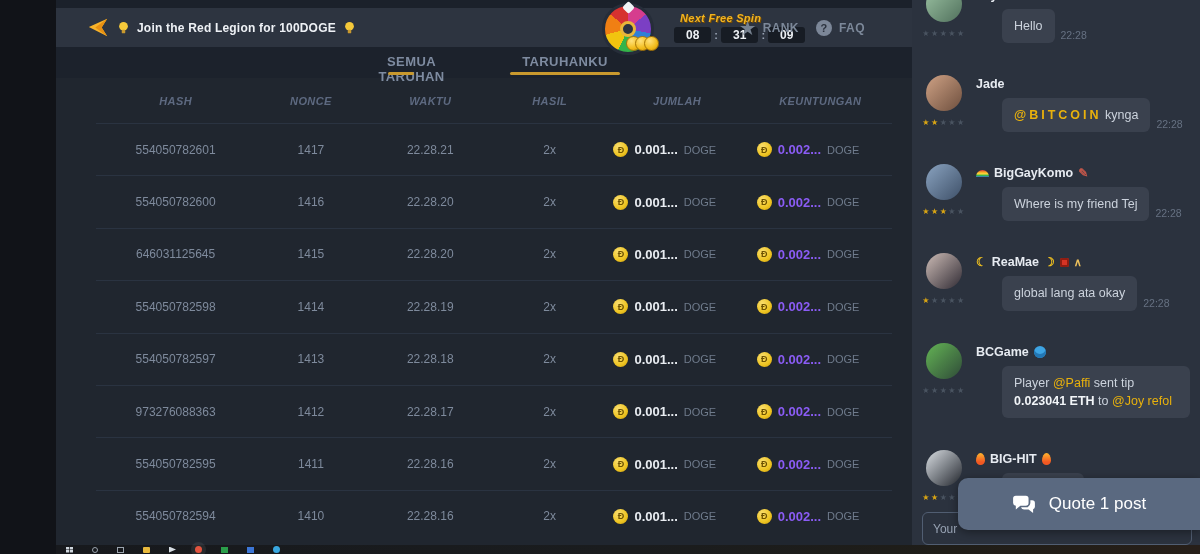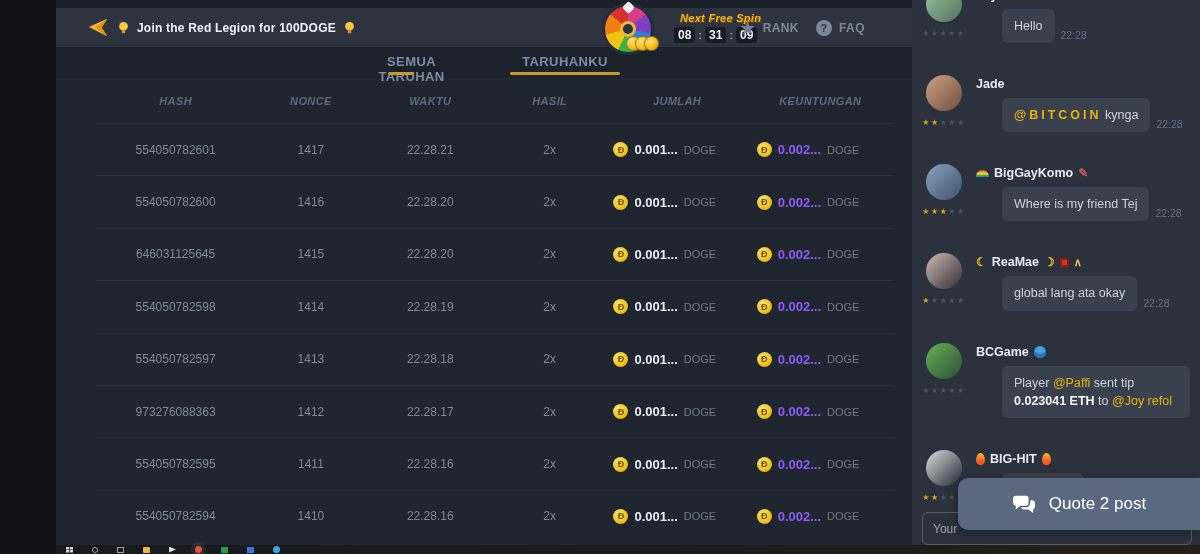--- a/index.html
+++ b/index.html
@@ -25,21 +25,21 @@
     border-radius:50%;background:#2c3340;border:3px solid #e8b63a;}
   .spin-wheel .pointer{position:absolute;left:50%;top:-3px;width:9px;height:9px;margin-left:-4px;
     background:#f2f4f7;transform:rotate(45deg);border-radius:2px;}
   .spin-coins{position:absolute;left:576px;top:28px;z-index:4;display:flex;}
   .coin-gold{width:15px;height:15px;border-radius:50%;background:radial-gradient(circle at 35% 30%,#ffe17a,#f2bc1b 60%,#c98f0a);
     border:1px solid #a87708;margin-left:-6px;}
   .spin-info{position:absolute;left:624px;top:4px;}
   .nfs-label{font-size:11px;font-weight:bold;font-style:italic;color:#f2b41f;
     text-shadow:1px 1px 0 #7a4d00;letter-spacing:.3px;}
   .timer{display:flex;align-items:center;gap:3px;margin-top:3px;margin-left:-6px;}
-  .timer .tbox{background:#171c24;border-radius:3px;padding:1px 4px;font-size:12px;font-weight:bold;color:#eef1f5;}
+  .timer .tbox{background:#171c24;border-radius:3px;padding:1px 12px;font-size:12px;font-weight:bold;color:#eef1f5;}
   .timer .tsep{color:#9aa4b4;font-size:11px;font-weight:bold;}
 
   .bar-link{position:absolute;top:50%;transform:translateY(-50%);display:flex;align-items:center;gap:7px;
     color:#7c8899;font-size:12px;font-weight:bold;letter-spacing:.4px;cursor:pointer;}
   .bar-link.rank{left:684px;}
   .bar-link.faq{left:760px;}
   .rank-star{font-size:17px;color:#76818f;line-height:1;}
   .faq-circle{width:16px;height:16px;border-radius:50%;background:#7c8798;color:#2c333f;
     font-size:11px;font-weight:bold;display:flex;align-items:center;justify-content:center;}
 
@@ -437,21 +437,21 @@
             </div>
           </div>
         </div>
       </div>
     <input class="chat-input" placeholder="Your" style="">
     <div class="quote-btn">
       <svg class="quote-icon" viewBox="0 0 26 22">
         <path d="M3 1h11a3 3 0 0 1 3 3v5a3 3 0 0 1-3 3H8l-5 4v-4.2A3 3 0 0 1 0 9V4a3 3 0 0 1 3-3z" fill="#ffffff" transform="translate(1,1)"></path>
         <path d="M20 7h2a3 3 0 0 1 3 3v4a3 3 0 0 1-2 2.8V21l-5-4h-5a3.5 3.5 0 0 1-3.3-2.5h7.3a5 5 0 0 0 3-4.5z" fill="#ffffff"></path>
       </svg>
-      <span>Quote 2 post</span>
+      <span>Quote 1 post</span>
     </div>
   </div>
 
   <div class="taskbar" id="taskbar">
       <span class="tb-ico tb-windows-start"></span>
       <span class="tb-ico tb-search"></span>
       <span class="tb-ico tb-task-view"></span>
       <span class="tb-ico tb-folder"></span>
       <span class="tb-ico tb-launcher"></span>
       <span class="tb-ico tb-chrome"></span>

